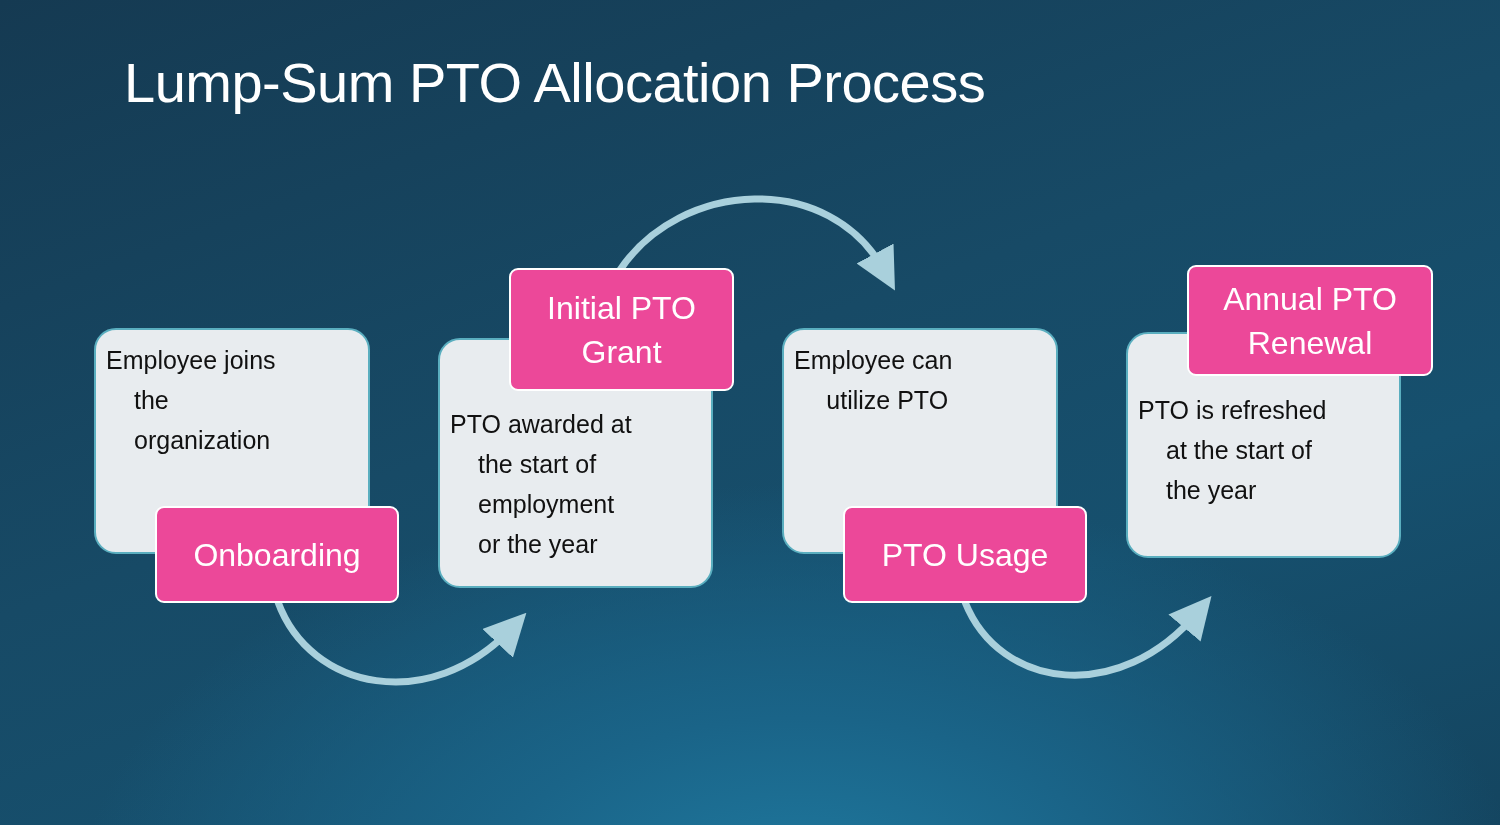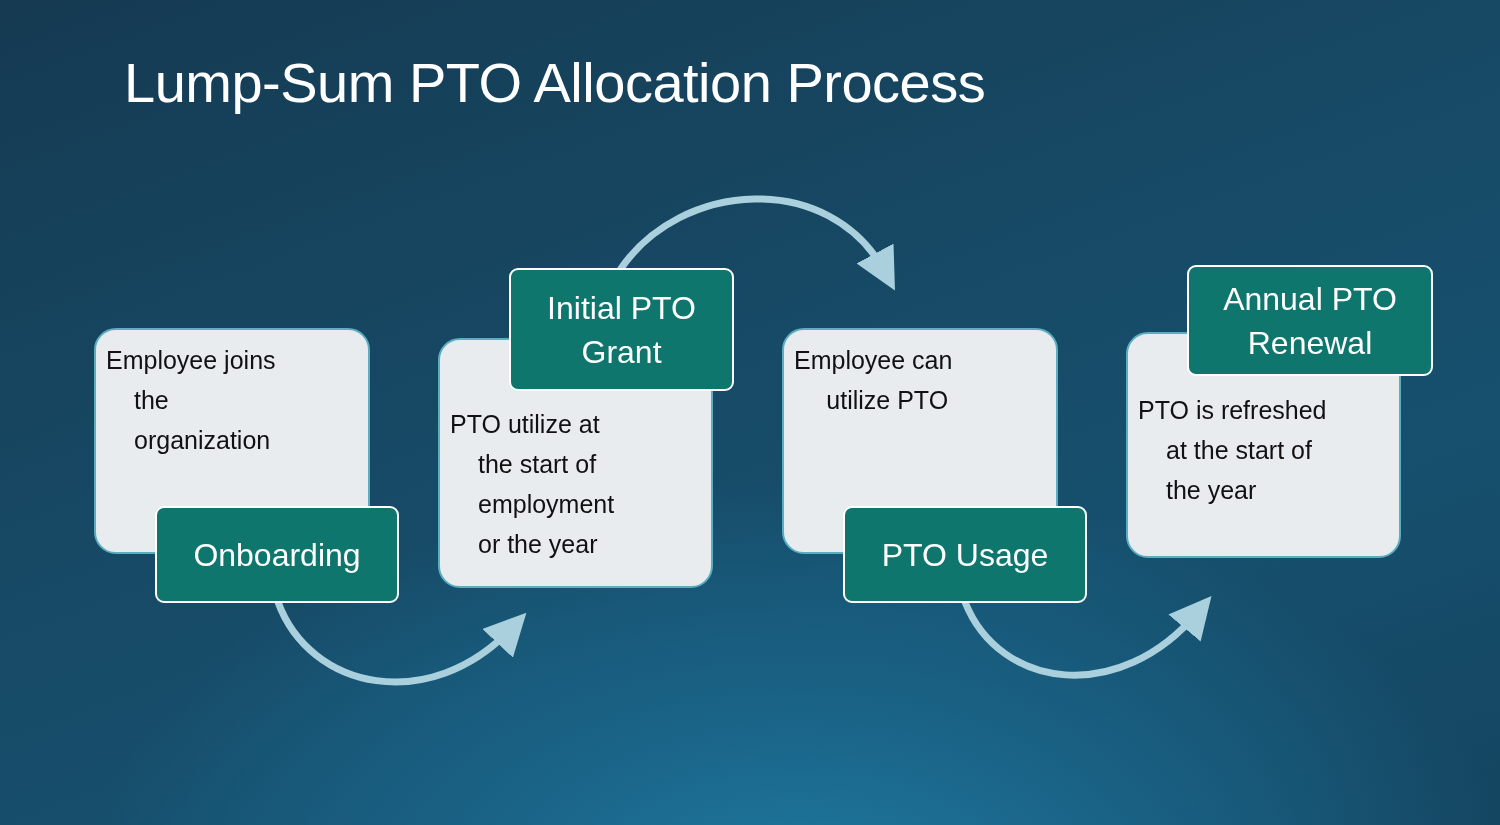--- a/index.html
+++ b/index.html
@@ -21,21 +21,21 @@
     position:absolute; background:#e8ecef;
     border:2px solid #5aaebf; border-radius:22px;
     box-sizing:border-box; color:#111;
     font-family:"Liberation Sans", sans-serif;
     font-size:25px; line-height:40px;
   }
   .card .txt { position:absolute; }
   .card .txt div { white-space:nowrap; }
   .card .txt .ind { padding-left:28px; }
   .label {
-    position:absolute; background:#0f766e;
+    position:absolute; background:#ec4899;
     border:2px solid #ffffff; border-radius:9px; box-sizing:border-box;
     color:#ffffff; text-align:center;
     font-family:"Liberation Sans", sans-serif;
     font-size:32px; line-height:44px;
     display:flex; flex-direction:column; justify-content:center; align-items:center;
   }
   svg.arrows { position:absolute; left:0; top:0; }
 </style>
 </head>
 <body>
@@ -59,21 +59,21 @@
     <div class="ind">the</div>
     <div class="ind">organization</div>
   </div>
 </div>
 <div class="label" style="left:155px; top:506px; width:244px; height:97px;">
   <div>Onboarding</div>
 </div>
 
 <div class="card" style="left:438px; top:338px; width:275px; height:250px;">
   <div class="txt" style="left:10px; top:64px;">
-    <div>PTO utilize at</div>
+    <div>PTO awarded at</div>
     <div class="ind">the start of</div>
     <div class="ind">employment</div>
     <div class="ind">or the year</div>
   </div>
 </div>
 <div class="label" style="left:509px; top:268px; width:225px; height:123px;">
   <div>Initial PTO</div>
   <div>Grant</div>
 </div>
 

